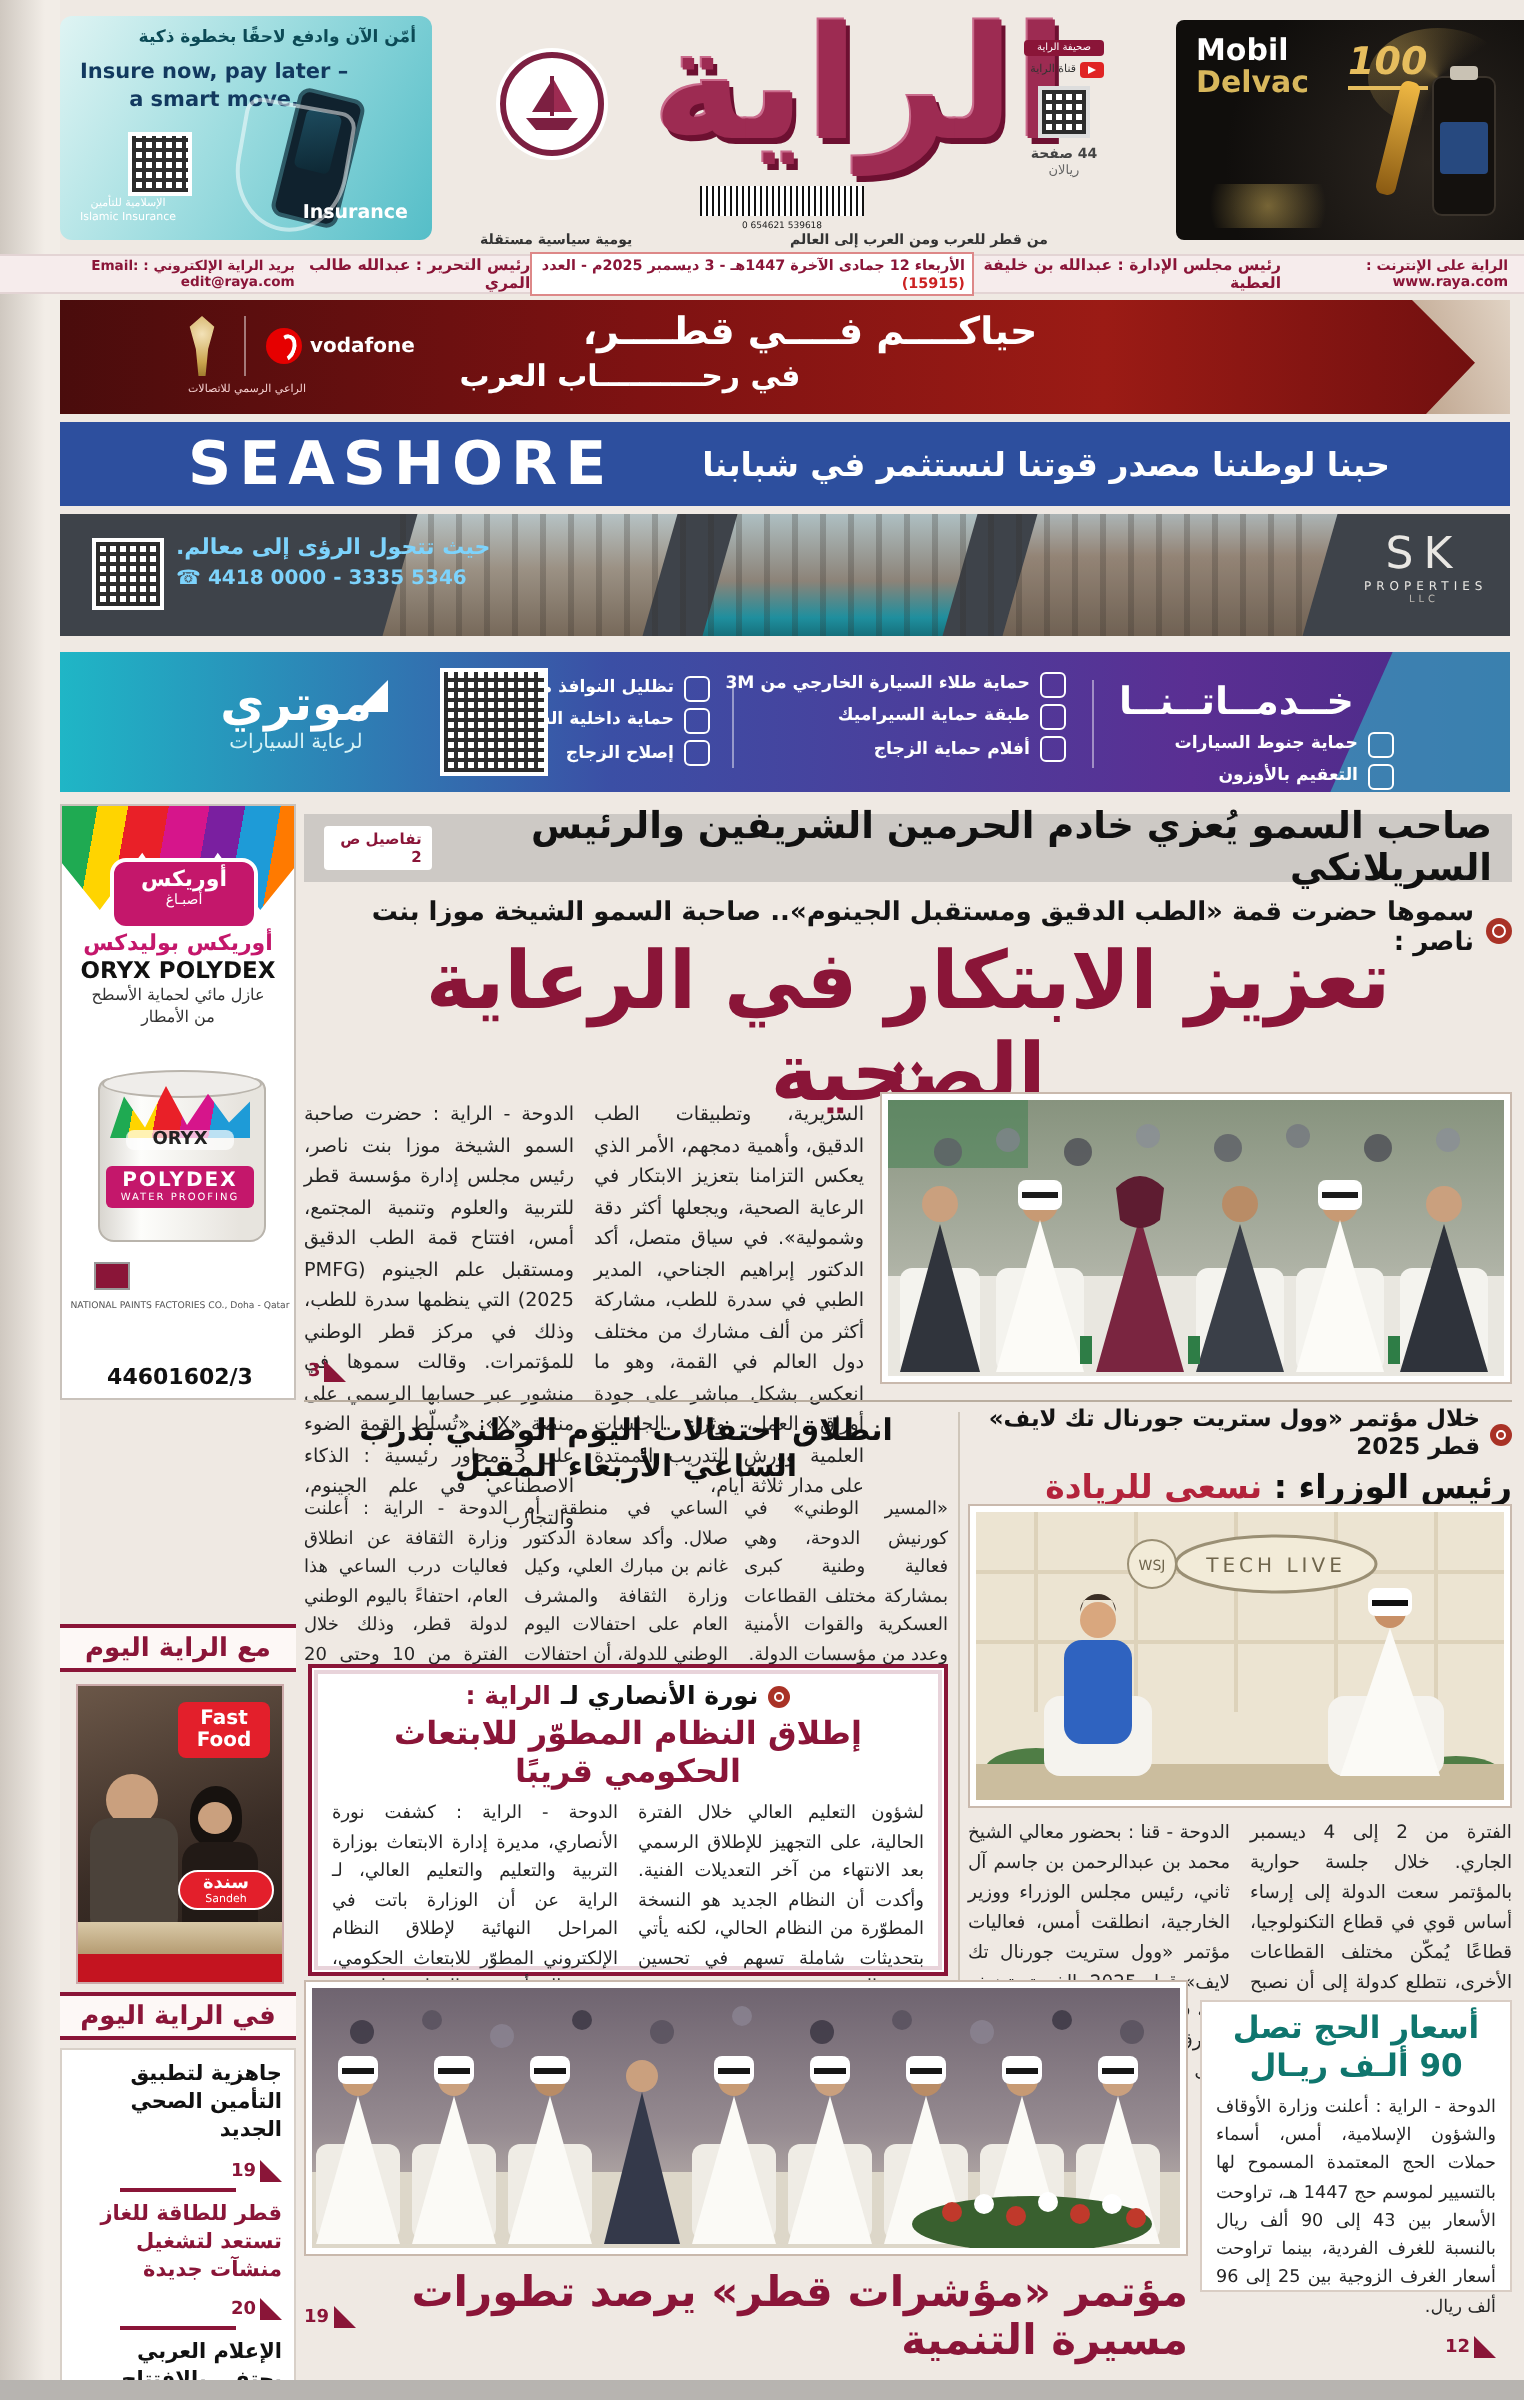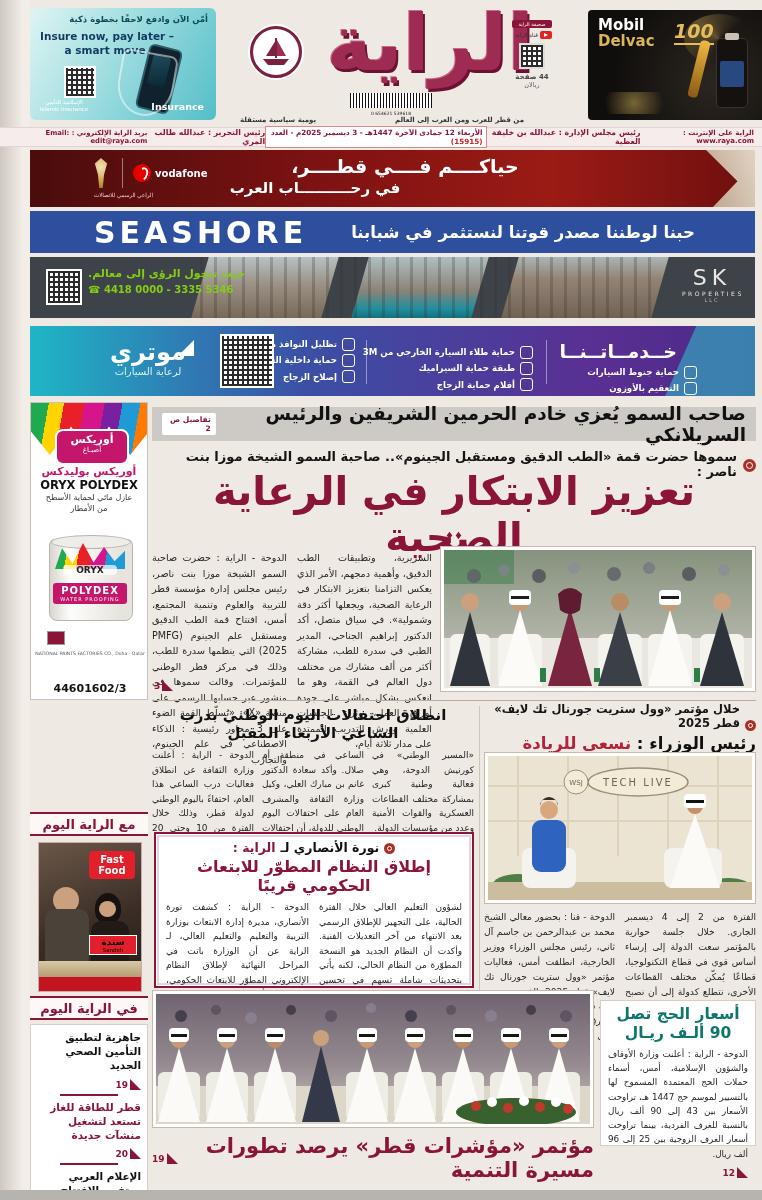--- a/index.html
+++ b/index.html
@@ -127,42 +127,42 @@
 <div class="abs" style="left:30px;top:257px;width:725px;height:61px;background:#3e434a;overflow:hidden">
   <div class="abs" style="left:480px;top:0;width:150px;height:61px;transform:skewX(-16deg);background:linear-gradient(180deg,#b3c0c3 0%,#97897b 35%,#6f6254 100%);background-blend-mode:multiply;box-shadow:inset 0 0 0 100px rgba(120,100,80,.12)"></div>
   <div class="abs" style="left:330px;top:0;width:120px;height:61px;transform:skewX(-16deg);background:linear-gradient(180deg,#aebfc2 0%,#8c8378 55%,#1f8f9e 85%,#16707c 100%)"></div>
   <div class="abs" style="left:170px;top:0;width:130px;height:61px;transform:skewX(-16deg);background:linear-gradient(180deg,#b6c2c4 0%,#9b9184 45%,#77695a 100%)"></div>
   <div class="abs" style="left:170px;top:0;width:460px;height:61px;background:repeating-linear-gradient(90deg,rgba(50,45,40,.25) 0 3px,transparent 3px 14px)"></div>
   <div class="abs center" dir="ltr" style="left:652px;top:8px;width:60px;color:#e9e7e3">
     <div style="font-size:22px;letter-spacing:5px;font-weight:normal">SK</div>
     <div style="font-size:6px;letter-spacing:2.5px">PROPERTIES</div>
     <div style="font-size:5px;letter-spacing:2px;color:#b8b4ae">LLC</div>
   </div>
-  <div class="abs" style="left:58px;top:10px;text-align:left;color:#84cc16">
+  <div class="abs" style="left:58px;top:10px;text-align:left;color:#7dd3fc">
     <div class="b" style="font-size:11px">حيث تتحول الرؤى إلى معالم.</div>
     <div class="b" dir="ltr" style="font-size:10px;margin-top:4px"><span>☎</span> <span>4418 0000 - 3335 5346</span></div>
   </div>
   <div class="abs qr" style="left:16px;top:12px;width:36px;height:36px"></div>
 </div>
 
 <div class="abs" style="left:30px;top:326px;width:725px;height:70px;background:linear-gradient(90deg,#1fb6c6,#3b4fa5 38%,#5a2f93 78%,#4a2a86);overflow:hidden">
   <div class="abs" style="right:-20px;top:-30px;width:90px;height:130px;background:rgba(46,198,208,.55);transform:rotate(24deg)"></div>
   <div class="abs b" style="right:78px;top:14px;font-size:19px;color:#fff">خــدمــاتــنــا</div>
   <div class="abs" style="right:58px;top:38px">
     <div class="svc">
         <span class="micon"></span>
         <span>حماية جنوط السيارات</span>
       </div>
     <div class="svc">
         <span class="micon"></span>
         <span>التعقيم بالأوزون</span>
       </div>
   </div>
   <div class="abs vline" style="right:208px;top:14px;height:44px"></div>
-  <div class="abs" style="right:222px;top:18px">
+  <div class="abs" style="right:222px;top:8px">
     <div class="svc">
         <span class="micon"></span>
         <span>حماية طلاء السيارة الخارجي من 3M</span>
       </div>
     <div class="svc">
         <span class="micon"></span>
         <span>طبقة حماية السيراميك</span>
       </div>
     <div class="svc">
         <span class="micon"></span>
@@ -221,21 +221,21 @@
 
 <div class="abs sbhdr" style="left:30px;top:812px;width:118px;height:24px;box-sizing:border-box">مع الراية اليوم</div>
 
 <div class="abs" style="left:38px;top:842px;width:102px;height:148px;background:linear-gradient(160deg,#6b5748,#3a2d26 55%,#241c18);overflow:hidden;border:1px solid #caa">
   <div class="abs b center" dir="ltr" style="right:6px;top:8px;width:46px;background:#e31f2b;color:#fff;font-size:10px;line-height:1.1;border-radius:4px;padding:3px 0">Fast Food</div>
   <div class="abs" style="left:14px;top:44px;width:26px;height:26px;border-radius:50%;background:#caa07e"></div>
   <div class="abs" style="left:6px;top:66px;width:44px;height:60px;border-radius:10px;background:#4b423a"></div>
   <div class="abs" style="left:56px;top:50px;width:26px;height:30px;border-radius:50% 50% 40% 40%;background:#17120f"></div>
   <div class="abs" style="left:60px;top:58px;width:17px;height:16px;border-radius:50%;background:#caa07e"></div>
   <div class="abs" style="left:52px;top:78px;width:38px;height:52px;border-radius:10px;background:#221a16"></div>
-  <div class="abs center" style="right:4px;top:92px;width:46px;background:#e31f2b;border:1.5px solid #fff;border-radius:0;color:#000000;padding:1px 0">
+  <div class="abs center" style="right:4px;top:92px;width:46px;background:#e31f2b;border:1.5px solid #fff;border-radius:10px;color:#ffffff;padding:1px 0">
     <div class="b" style="font-size:9px">سندة</div>
     <div dir="ltr" style="font-size:5.5px">Sandeh</div>
   </div>
   <div class="abs" style="left:0;bottom:14px;width:102px;height:16px;background:linear-gradient(180deg,#d9c9a8,#b59c72)"></div>
   <div class="abs" style="left:0;bottom:0;width:102px;height:14px;background:#c41420"></div>
 </div>
 
 <div class="abs sbhdr" style="left:30px;top:996px;width:118px;height:24px;box-sizing:border-box">في الراية اليوم</div>
 
 <div class="abs" style="left:30px;top:1024px;width:118px;background:#fff;border:1px solid #d8d0c8;box-sizing:border-box;padding:5px 6px">
@@ -356,21 +356,21 @@
     <div class="jtxt" style="font-size:9px">الساعي في منطقة أم صلال. وأكد سعادة الدكتور غانم بن مبارك العلي، وكيل وزارة الثقافة والمشرف العام على احتفالات اليوم الوطني للدولة، أن احتفالات اليوم الوطني ستشهد تنظيم</div>
     <div class="jtxt" style="font-size:9px">الدوحة - الراية : أعلنت وزارة الثقافة عن انطلاق فعاليات درب الساعي هذا العام، احتفاءً باليوم الوطني لدولة قطر، وذلك خلال الفترة من 10 وحتى 20 ديسمبر الجاري، بمقر درب</div>
   </div>
   <span class="pgref">
       <b>10</b>
       <i class="tri"></i>
     </span>
 </div>
 
 <div class="abs" style="left:484px;top:702px;width:272px">
-  <div style="display:flex;align-items:flex-end;gap:5px">
+  <div style="display:flex;align-items:center;gap:5px">
     <span class="mark" style="width:11px;height:11px"></span>
     <span class="b" style="font-size:11.5px;color:#141414">خلال مؤتمر «وول ستريت جورنال تك لايف» قطر 2025</span>
   </div>
   <div class="b" style="font-size:16.5px;margin-top:4px">
     <span style="color:#101010">رئيس الوزراء :</span>
     <span style="color:#b3233b">نسعى للريادة التكنولوجية</span>
   </div>
 </div>
 <div class="abs frame" style="left:484px;top:752px;width:272px;height:152px">
   <svg width="264" height="144" viewBox="0 0 264 144">

